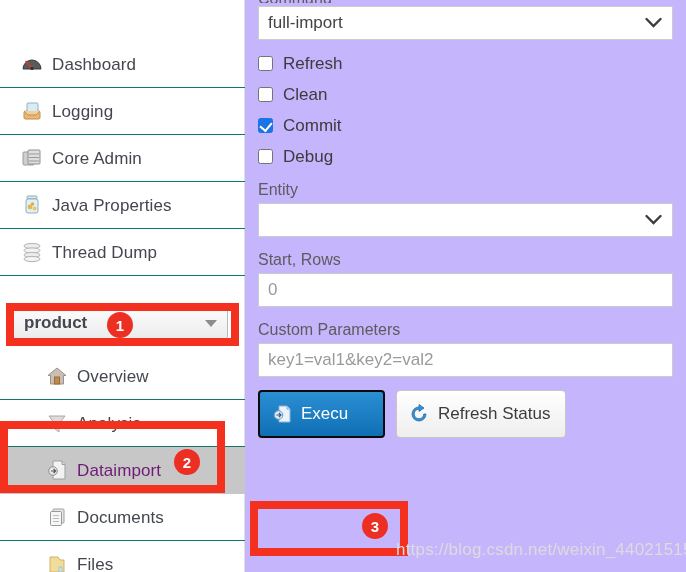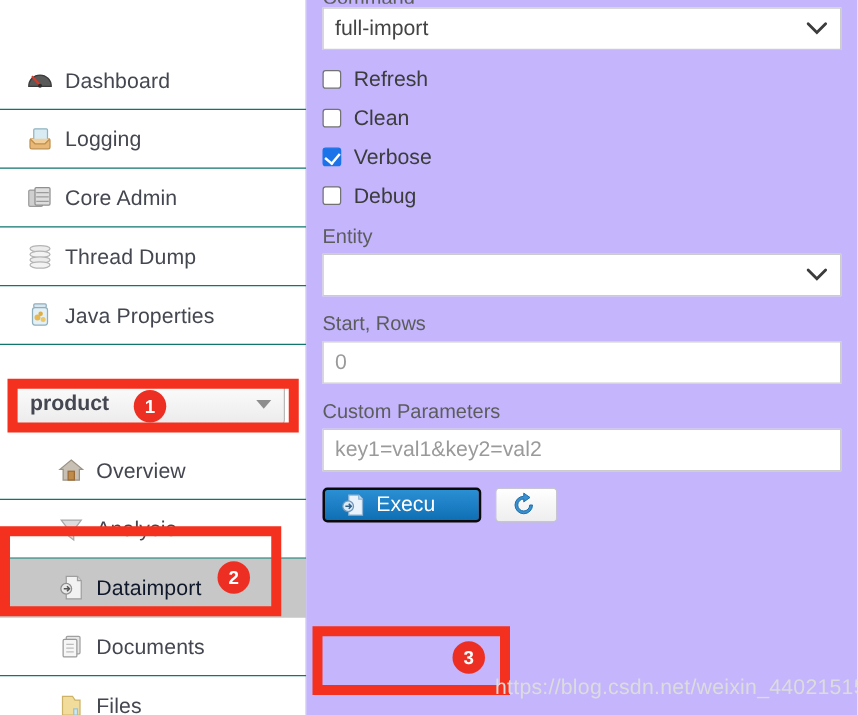--- a/index.html
+++ b/index.html
@@ -30,21 +30,21 @@
     align-items: center;
     height: 47px;
     padding-left: 21px;
     border-bottom: 1px solid #0f766e;
     color: #44474f;
     font-size: 17px;
     letter-spacing: .1px;
     white-space: nowrap;
   }
   .nav-row.indented { padding-left: 46px; }
-  .nav-row.selected { background: #c7c7c7; color: #0f172a; border-bottom-color: #c7c7c7; }
+  .nav-row.selected { background: #c7c7c7; color: #701a75; border-bottom-color: #c7c7c7; }
   .nav-row .ico {
     width: 22px; height: 22px;
     margin-right: 9px;
     flex: 0 0 22px;
     position: relative;
   }
   .nav-row .lbl { line-height: 1; }
 
   
   #nav-top { position: absolute; left: 0; top: 41px; width: 245px; }
@@ -157,21 +157,21 @@
   #btn-row {
     display: flex;
     align-items: center;
     gap: 11px;
     margin-top: 13px;
   }
   .btn {
     display: flex;
     align-items: center;
     gap: 8px;
-    height: 28px;
+    height: 48px;
     padding: 0 15px 0 11px;
     border-radius: 4px;
     font-size: 17px;
     white-space: nowrap;
     cursor: pointer;
   }
   #btn-execute {
     background: linear-gradient(#2b8fd4, #0f6fb5);
     border: 2px solid #0a0a0a;
     color: #ffffff;
@@ -254,42 +254,42 @@
             <line x1="8" y1="10.5" x2="18" y2="10.5" stroke="#9b9b9b" stroke-width="1"></line>
             <line x1="8" y1="14" x2="18" y2="14" stroke="#9b9b9b" stroke-width="1"></line>
           </svg>
         </span>
         <span class="lbl">Core Admin</span>
       </div>
 
       <div class="nav-row">
         <span class="ico">
           <svg viewBox="0 0 22 22">
-            <ellipse cx="11" cy="5" rx="8" ry="2.6" fill="#ececec" stroke="#b4b4b4" stroke-width="1"></ellipse>
-            <ellipse cx="11" cy="9.5" rx="8" ry="2.6" fill="#f3f3f3" stroke="#b4b4b4" stroke-width="1"></ellipse>
-            <ellipse cx="11" cy="14" rx="8" ry="2.6" fill="#ececec" stroke="#b4b4b4" stroke-width="1"></ellipse>
-            <ellipse cx="11" cy="18" rx="8" ry="2.6" fill="#f3f3f3" stroke="#b4b4b4" stroke-width="1"></ellipse>
-          </svg>
-        </span>
-        <span class="lbl">Thread Dump</span>
-      </div>
-
-      <div class="nav-row">
-        <span class="ico">
-          <svg viewBox="0 0 22 22">
             <rect x="6" y="2" width="10" height="3" rx="1" fill="#d8e7ef" stroke="#90afbd" stroke-width="1"></rect>
             <rect x="5" y="5" width="12" height="14" rx="2" fill="#e3f0f6" stroke="#90afbd" stroke-width="1"></rect>
             <circle cx="9" cy="13" r="2.4" fill="#e6b84f"></circle>
             <circle cx="13.5" cy="14.5" r="2" fill="#eac768"></circle>
             <circle cx="11.5" cy="10" r="1.8" fill="#dfae43"></circle>
           </svg>
         </span>
         <span class="lbl">Java Properties</span>
       </div>
 
+      <div class="nav-row">
+        <span class="ico">
+          <svg viewBox="0 0 22 22">
+            <ellipse cx="11" cy="5" rx="8" ry="2.6" fill="#ececec" stroke="#b4b4b4" stroke-width="1"></ellipse>
+            <ellipse cx="11" cy="9.5" rx="8" ry="2.6" fill="#f3f3f3" stroke="#b4b4b4" stroke-width="1"></ellipse>
+            <ellipse cx="11" cy="14" rx="8" ry="2.6" fill="#ececec" stroke="#b4b4b4" stroke-width="1"></ellipse>
+            <ellipse cx="11" cy="18" rx="8" ry="2.6" fill="#f3f3f3" stroke="#b4b4b4" stroke-width="1"></ellipse>
+          </svg>
+        </span>
+        <span class="lbl">Thread Dump</span>
+      </div>
+
     </div>
 
     <div id="core-select-wrap">
       <div id="core-select">
         <span>product</span>
         <span class="caret"></span>
       </div>
     </div>
 
     <div id="nav-core">
@@ -369,21 +369,21 @@
     <div class="cbrow">
       <span class="cb"></span>
       <span>Refresh</span>
     </div>
     <div class="cbrow">
       <span class="cb"></span>
       <span>Clean</span>
     </div>
     <div class="cbrow">
       <span class="cb checked"></span>
-      <span>Verbose</span>
+      <span>Commit</span>
     </div>
     <div class="cbrow">
       <span class="cb"></span>
       <span>Debug</span>
     </div>
 
     <div class="spacer-8"></div>
 
     <div class="fld-label">Entity</div>
     <div class="sel">
@@ -419,20 +419,21 @@
         </span>
         <span>Execu</span>
       </div>
 
       <div class="btn" id="btn-refresh">
         <span class="ico">
           <svg viewBox="0 0 22 22" width="20" height="20">
             <path d="M18 11 A7 7 0 1 1 11 4 L11 1.5 L16 5 L11 8.5 L11 6.2 A4.8 4.8 0 1 0 15.8 11 Z" fill="#3a8fd0" stroke="#1f6ea8" stroke-width="0.8"></path>
           </svg>
         </span>
+        <span>Refresh Status</span>
       </div>
     </div>
 
   </div>
 
   <div class="redbox" style="left:6px; top:303px; width:233px; height:43px;"></div>
   <div class="badge" style="left:107px; top:312px;">1</div>
 
   <div class="redbox" style="left:0px; top:421px; width:225px; height:72px;"></div>
   <div class="badge" style="left:174px; top:449px;">2</div>

